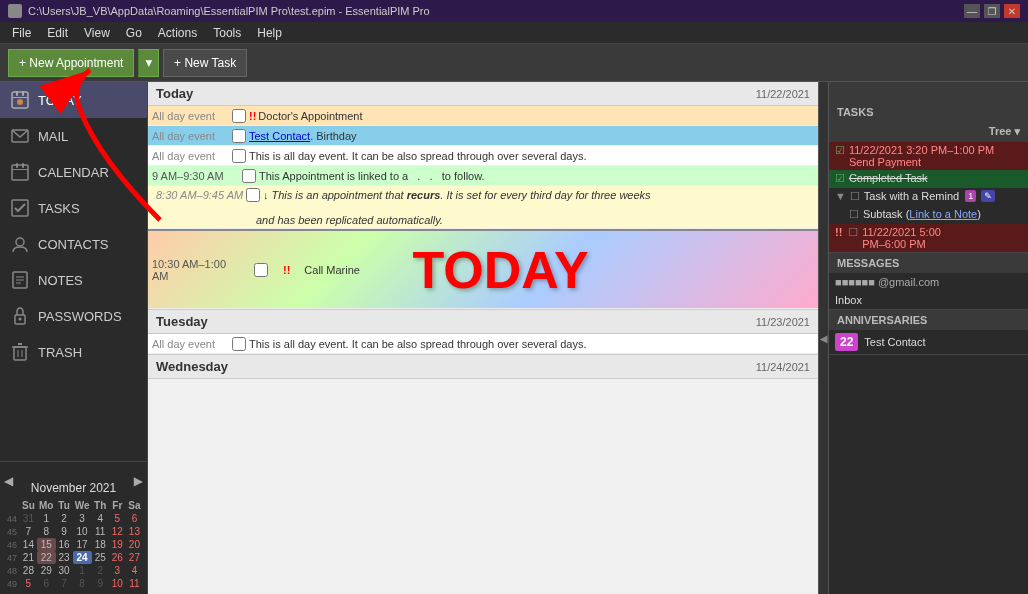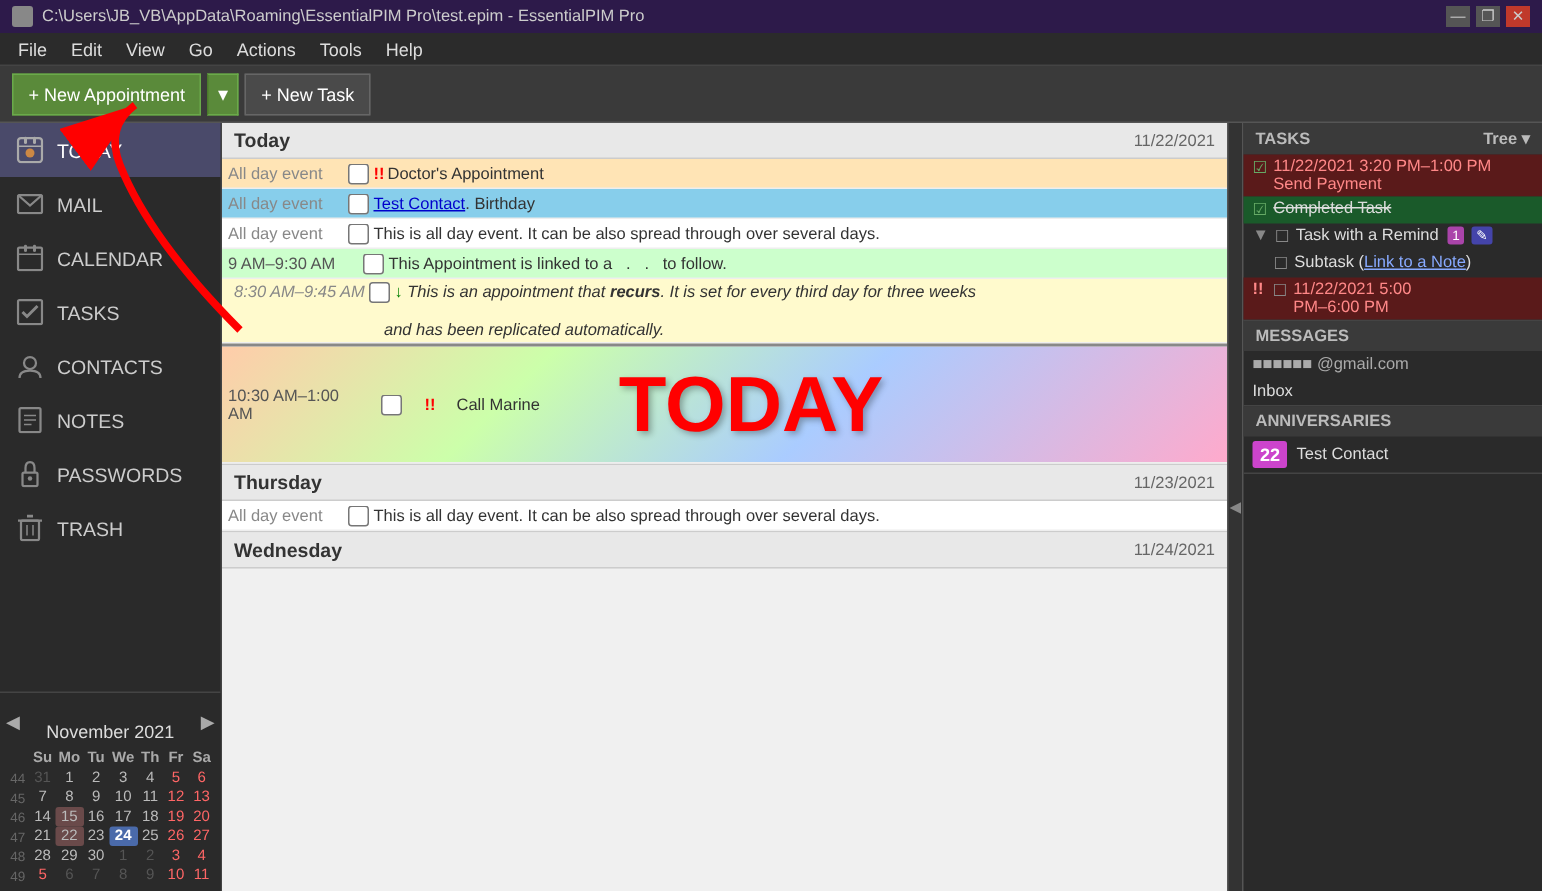--- a/index.html
+++ b/index.html
@@ -362,21 +362,21 @@
           <span class="event-time">10:30 AM–1:00 AM</span>
           <input type="checkbox" class="event-checkbox" style="">
           <span class="event-priority">!!</span>
           <span class="event-text red" style="font-size:52px;font-weight:900;color:red;text-shadow:2px 2px 4px rgba(0,0,0,0.3);position:absolute;left:50%;top:50%;transform:translate(-40%,-50%);pointer-events:none;z-index:10;">TODAY</span>
           <span class="event-text" style="color:#333;">Call Marine</span>
         </div>
       </div>
 
       <div class="tuesday-section">
         <div class="cal-day-header">
-          <span class="cal-day-title">Thursday</span>
+          <span class="cal-day-title">Tuesday</span>
           <span class="cal-day-date">11/23/2021</span>
         </div>
         <div class="cal-event allday">
           <span class="event-label">All day event</span>
           <input type="checkbox" class="event-checkbox" style="">
           <span class="event-text">This is all day event. It can be also spread through over several days.</span>
         </div>
       </div>
 
       <div class="wednesday-section">
@@ -387,21 +387,21 @@
       </div>
     </div>
 
     <div class="collapse-handle">◀</div>
 
     <div class="right-panel">
 
       <div class="right-section tasks-panel">
         <div class="right-header">
           <span>TASKS</span>
-          <span style="cursor:pointer;">Tree ▾</span>
+          <span style="cursor:pointer;margin-top:39px;">Tree ▾</span>
         </div>
 
         <div class="task-item red-bg">
           <span style="color:#6a6;font-size:11px;">☑</span>
           <span>11/22/2021 3:20 PM–1:00 PM<br>Send Payment</span>
         </div>
 
         <div class="task-item green-bg">
           <span style="color:#6a6;font-size:11px;">☑</span>
           <span style="text-decoration:line-through;">Completed Task</span>

